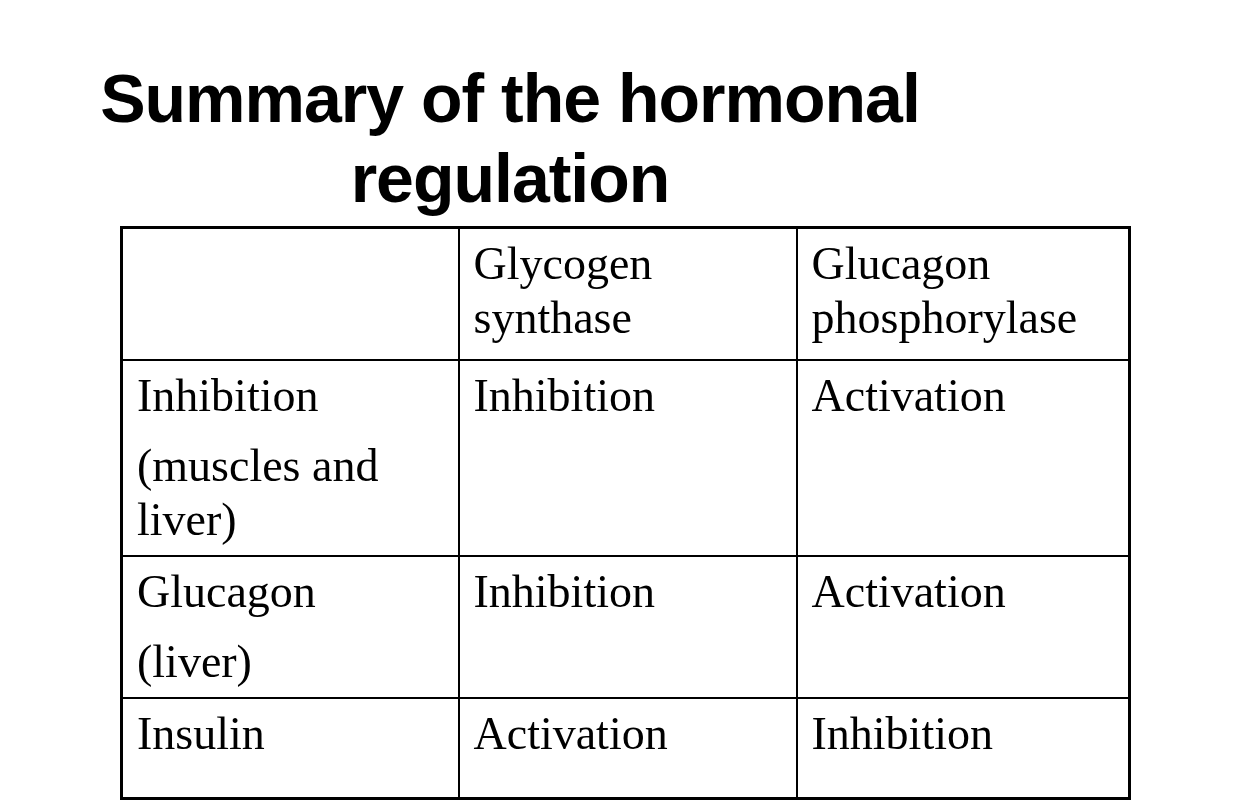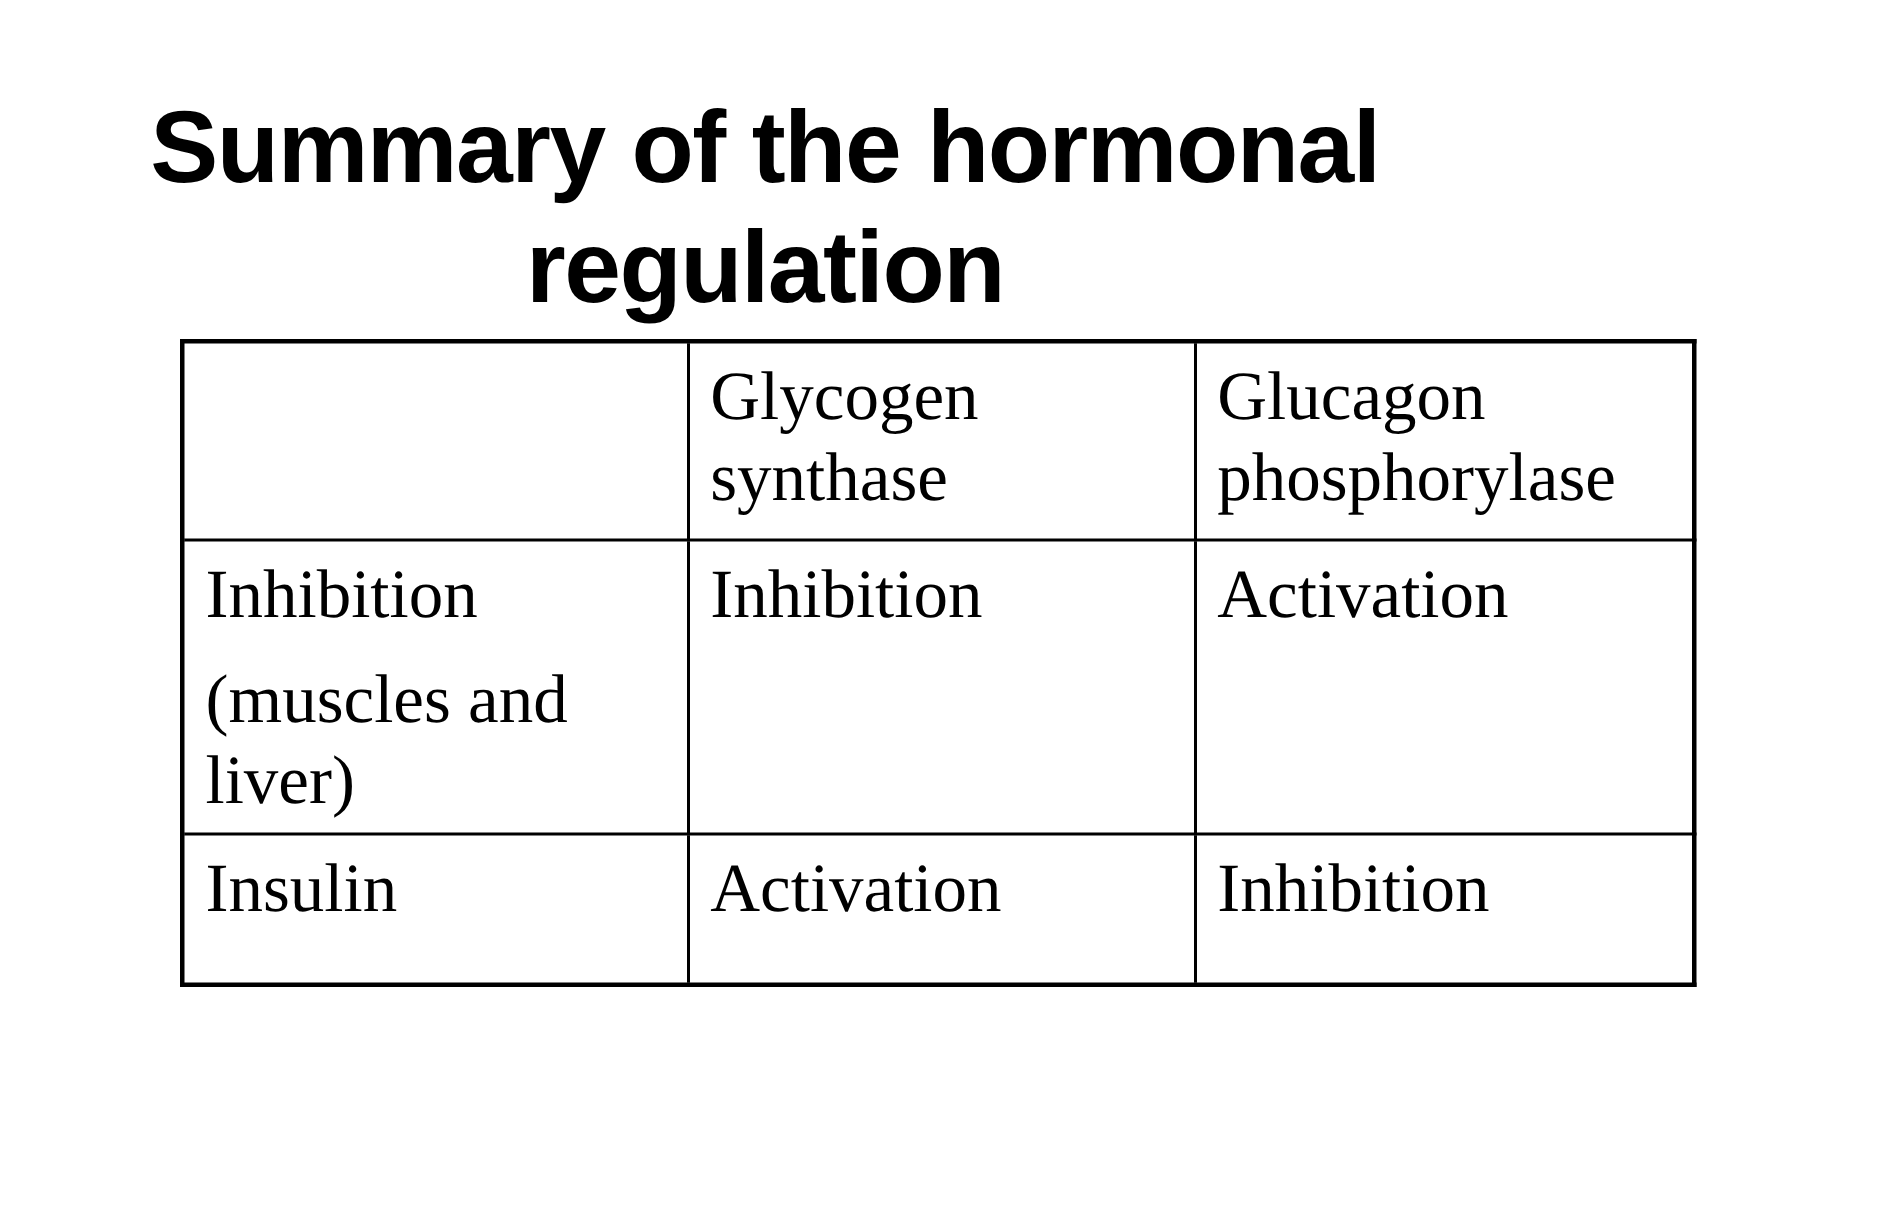--- a/index.html
+++ b/index.html
@@ -85,20 +85,28 @@
 
       <tr class="row-0">
         <td>
           <div class="hormone-name">Inhibition</div>
           <div class="hormone-location">(muscles and liver)</div>
         </td>
         <td>Inhibition</td>
         <td>Activation</td>
       </tr>
 
+      <tr class="row-1">
+        <td>
+          <div class="hormone-name">Glucagon</div>
+          <div class="hormone-location">(liver)</div>
+        </td>
+        <td>Inhibition</td>
+        <td>Activation</td>
+      </tr>
 
       <tr class="row-2">
         <td>
           <div class="hormone-name">Insulin</div>
 
         </td>
         <td>Activation</td>
         <td>Inhibition</td>
       </tr>
     </tbody>

